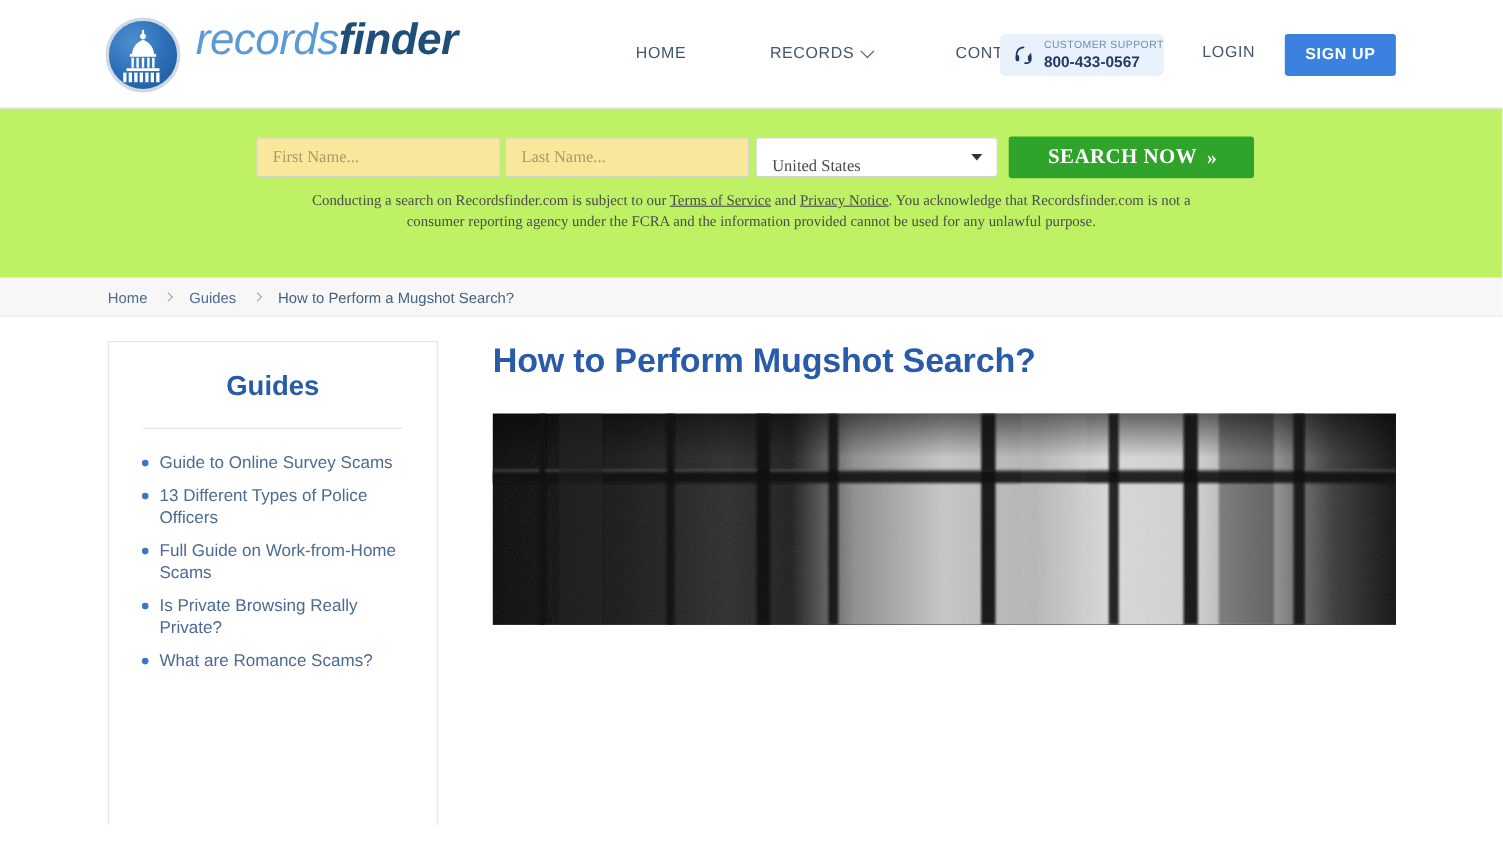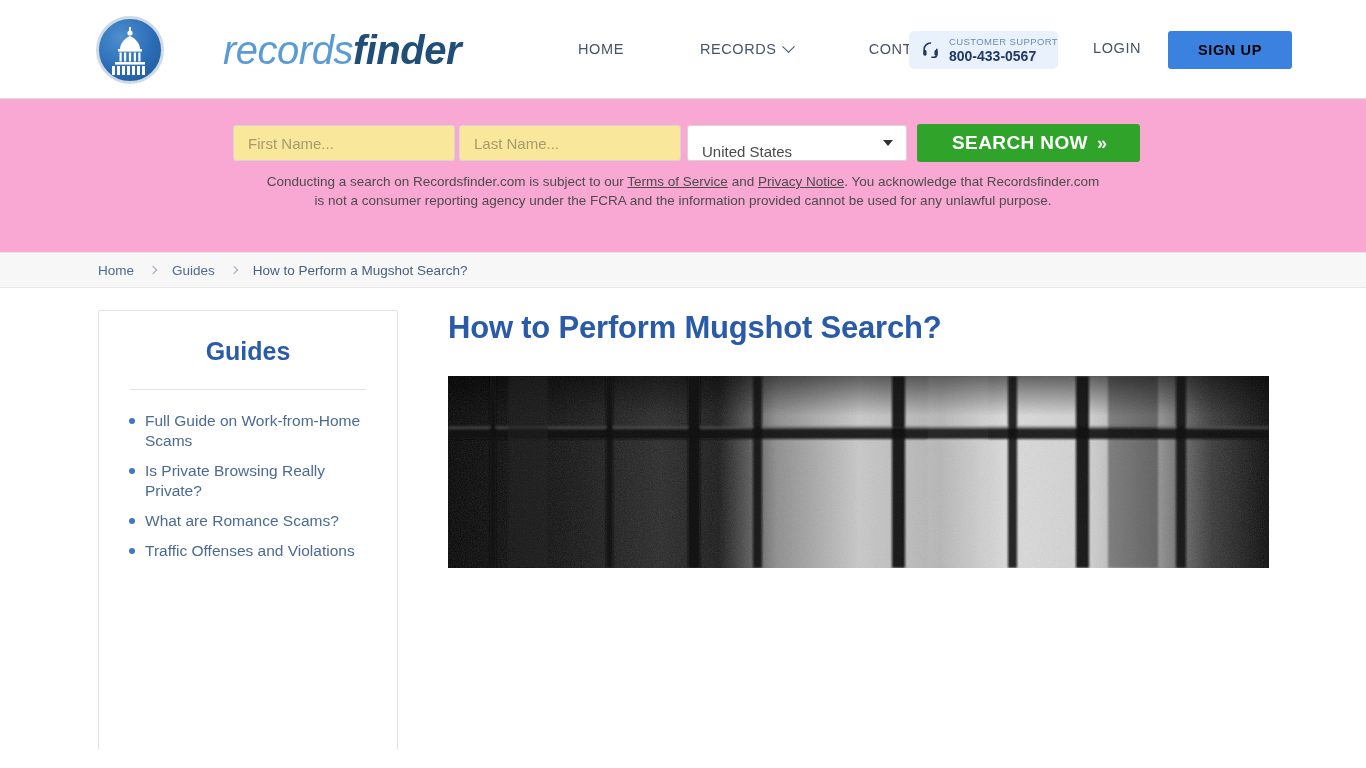--- a/index.html
+++ b/index.html
@@ -22,23 +22,22 @@
     background: #ffffff;
     display: flex;
     align-items: center;
     position: relative;
   }
   .logo-wrap {
     position: absolute;
     left: 96px;
     top: 16px;
     display: flex;
-    align-items: center;
+    align-items: flex-start;
     height: 68px;
-    gap: 45px;
   }
   .logo-seal {
     width: 68px;
     height: 68px;
     border-radius: 50%;
     background: radial-gradient(circle at 35% 30%, #4d8fcf 0%, #2a6db5 55%, #1e5595 100%);
     border: 3px solid #cfd9e4;
     position: relative;
     overflow: hidden;
     flex: none;
@@ -126,40 +125,41 @@
     top: 40px;
     color: #44546a;
     font-size: 14.5px;
     letter-spacing: 0.6px;
     text-decoration: none;
   }
   .signup-btn {
     position: absolute;
     left: 1168px;
     top: 31px;
-    width: 124px;
+    width: 101px;
     height: 38px;
     background: #3b82e0;
-    color: #000000;
+    color: #ffffff;
     font-size: 14.5px;
     font-weight: 700;
     letter-spacing: 0.6px;
     border: none;
     border-radius: 3px;
     cursor: pointer;
     font-family: inherit;
   }
 
   
   .search-band {
     width: 100%;
     height: 154px;
-    background: #f9a8d4;
+    background: #bef264;
     border-top: 1px solid #e0e0e0;
     position: relative;
+    font-family: Liberation Serif, serif;
   }
   .search-row {
     position: absolute;
     left: 233px;
     top: 25px;
     display: flex;
     align-items: center;
     gap: 0;
   }
   .fld {
@@ -431,24 +431,25 @@
   <i class="crumb-sep"></i>
   <span class="cur">How to Perform a Mugshot Search?</span>
 </div>
 
 <div class="main">
 
   <aside class="sidebar">
     <div class="sidebar-title">Guides</div>
     <div class="sidebar-rule"></div>
     <ul class="sidebar-list">
+      <li>Guide to Online Survey Scams</li>
+      <li>13 Different Types of Police Officers</li>
       <li>Full Guide on Work-from-Home Scams</li>
       <li>Is Private Browsing Really Private?</li>
       <li>What are Romance Scams?</li>
-      <li>Traffic Offenses and Violations</li>
     </ul>
   </aside>
 
   <article class="article">
     <h1>How to Perform Mugshot Search?</h1>
 
     <div class="hero">
       <svg viewBox="0 0 821 192" preserveAspectRatio="none" xmlns="http://www.w3.org/2000/svg">
         <defs>
           <linearGradient id="gwall" x1="0" y1="0" x2="1" y2="0">

